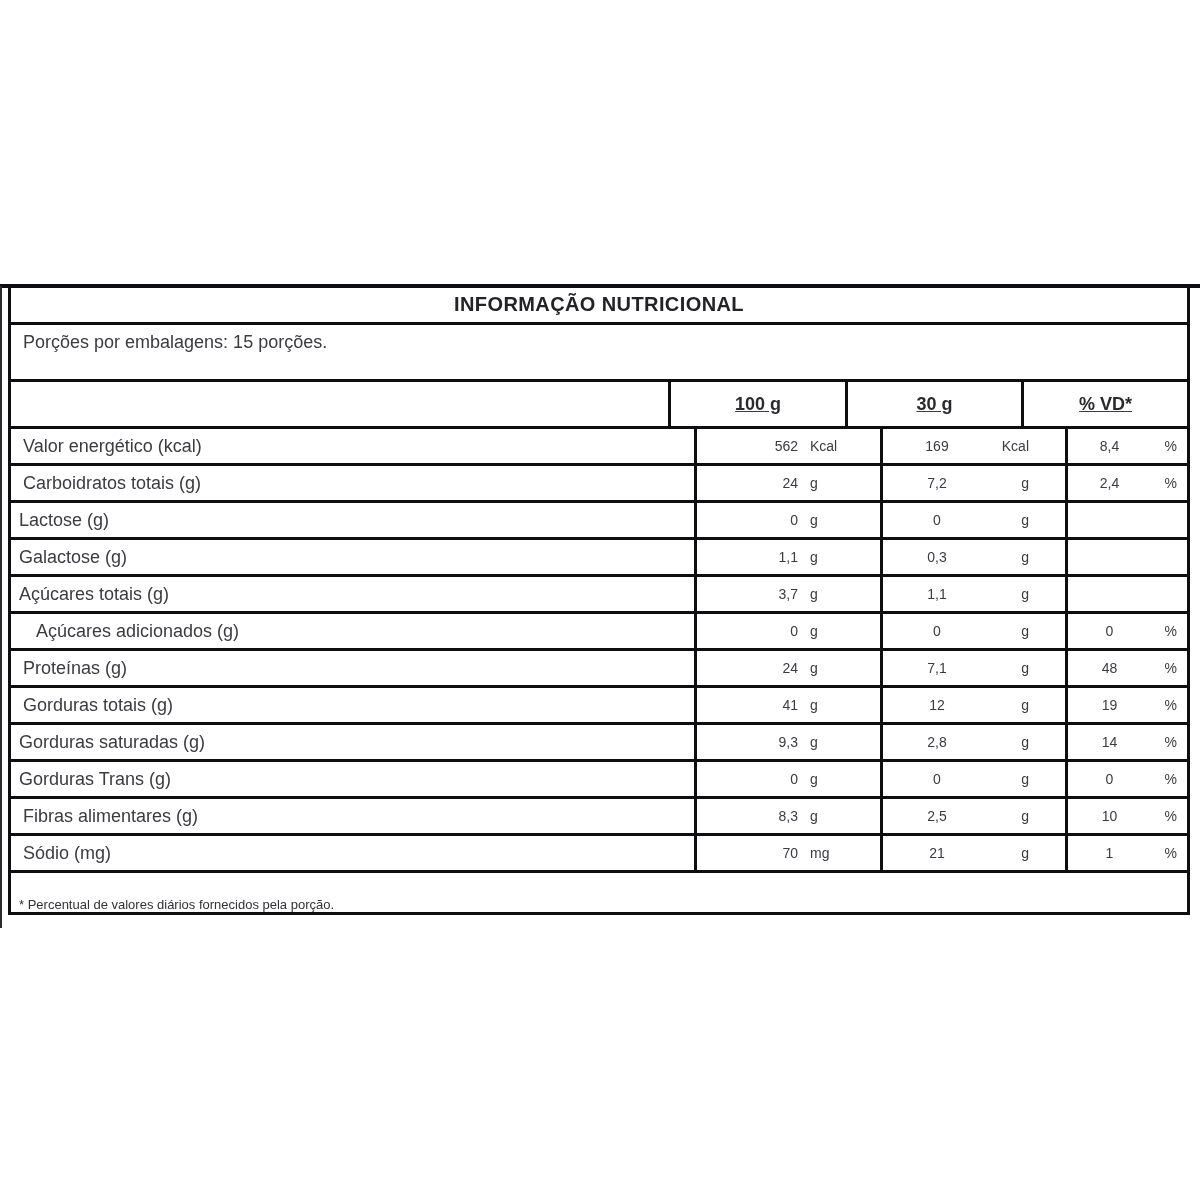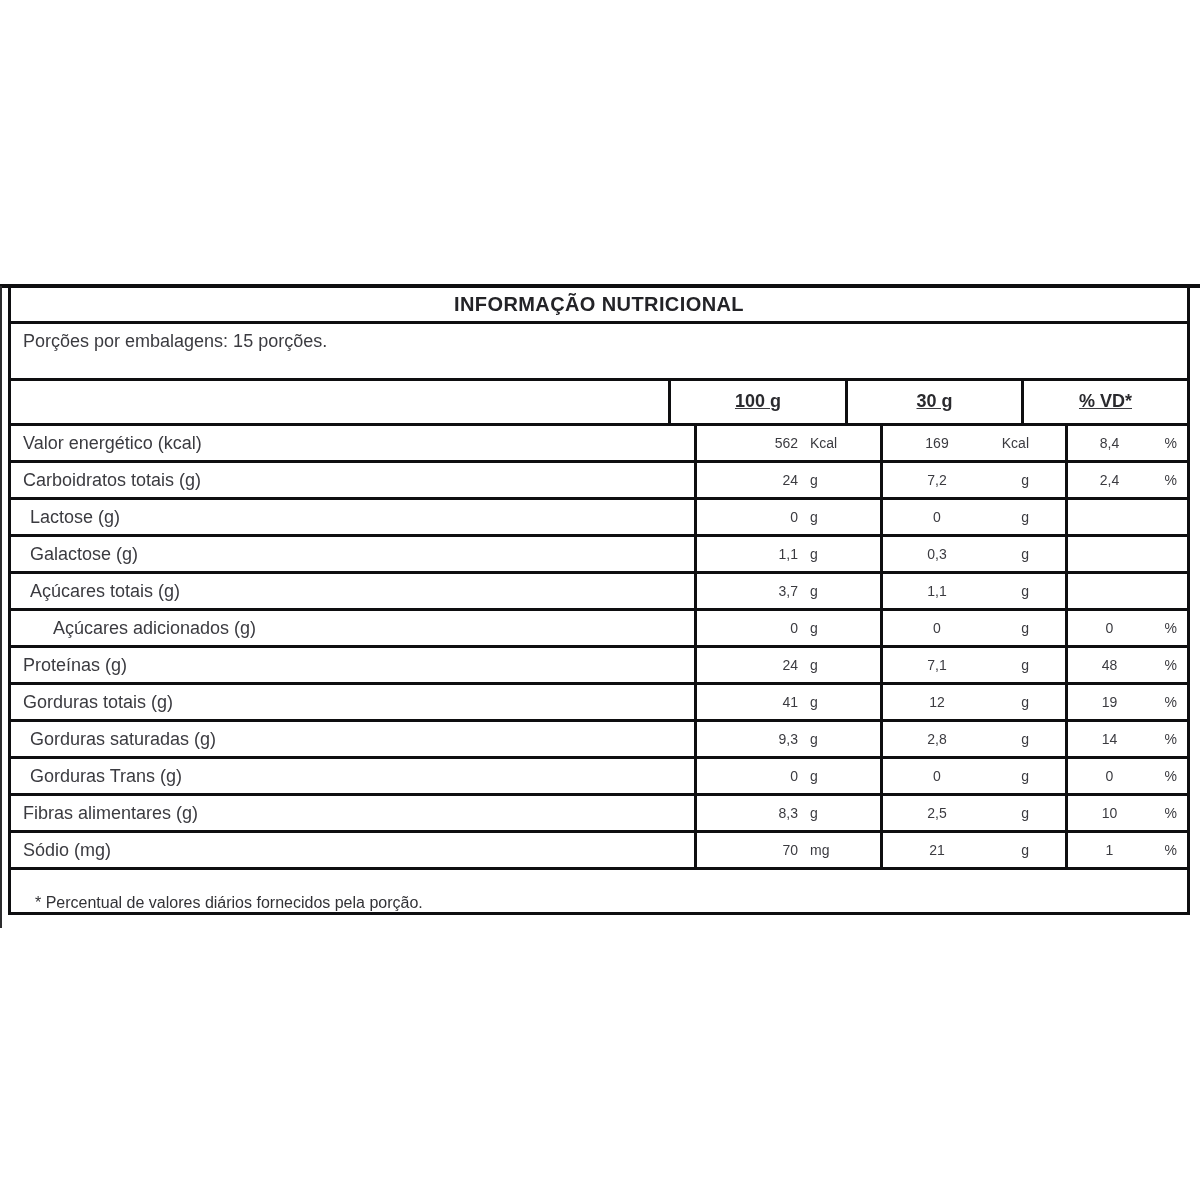--- a/index.html
+++ b/index.html
@@ -75,38 +75,38 @@
     color: #2a2a2e;
   }
   .row-data {
     height: 37px;
     border-bottom: 3px solid #0e0e10;
     gap: 9px;
   }
   .cell { display: flex; align-items: center; overflow: hidden; }
   .cell.bordered { border-left: 3px solid #0e0e10; }
   .label-cell { font-size: 18px; padding-left: 12px; }
-  .label-cell.indent-1 { padding-left: 19px; }
-  .label-cell.indent-2 { padding-left: 42px; }
+  .label-cell.indent-1 { padding-left: 8px; }
+  .label-cell.indent-2 { padding-left: 25px; }
   .value-cell { font-size: 14px; margin-left: 17px; }
   .num { flex: 1; }
   
   .col-100 .num  { text-align: right; }
   .col-100 .unit { width: 56px; padding-left: 12px; text-align: left; }
   
   .col-30 .num  { text-align: center; }
   .col-30 .unit { width: 48px; padding-right: 10px; text-align: right; }
   
   .col-vd .num  { text-align: center; }
   .col-vd .unit { width: 36px; padding-right: 10px; text-align: right; }
   .row-footnote {
     flex: 1;
     display: flex; align-items: center;
-    padding-left: 24px;
-    font-size: 16px;
+    padding-left: 8px;
+    font-size: 13px;
     color: #323236;
     margin-top: 24px;
   }
 </style>
 </head>
 <body>
 
 <div class="page">
 
   <div class="top-rule"></div>

